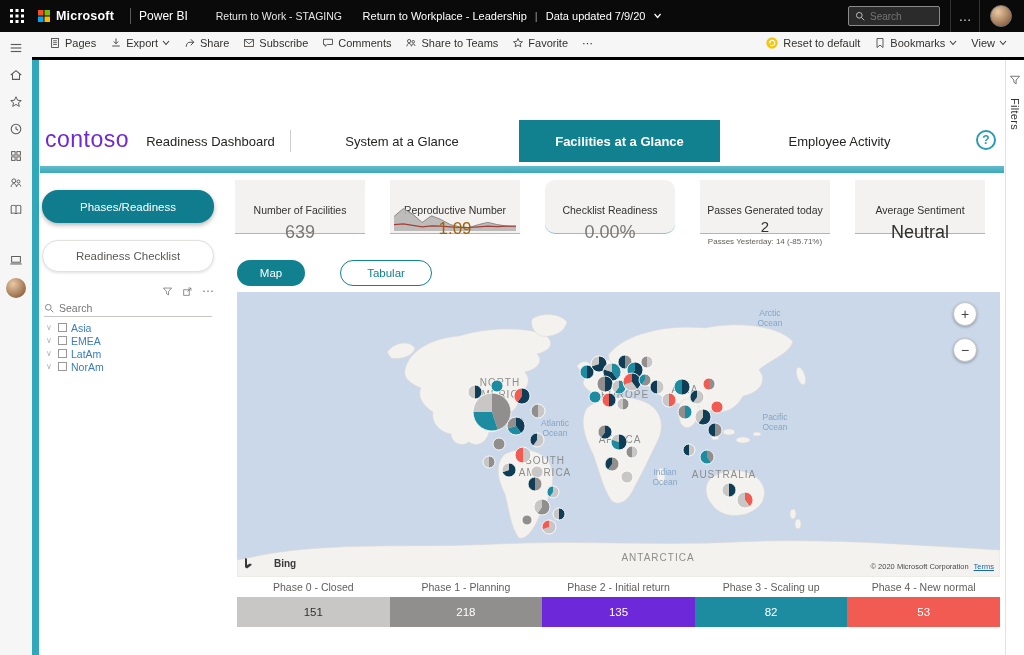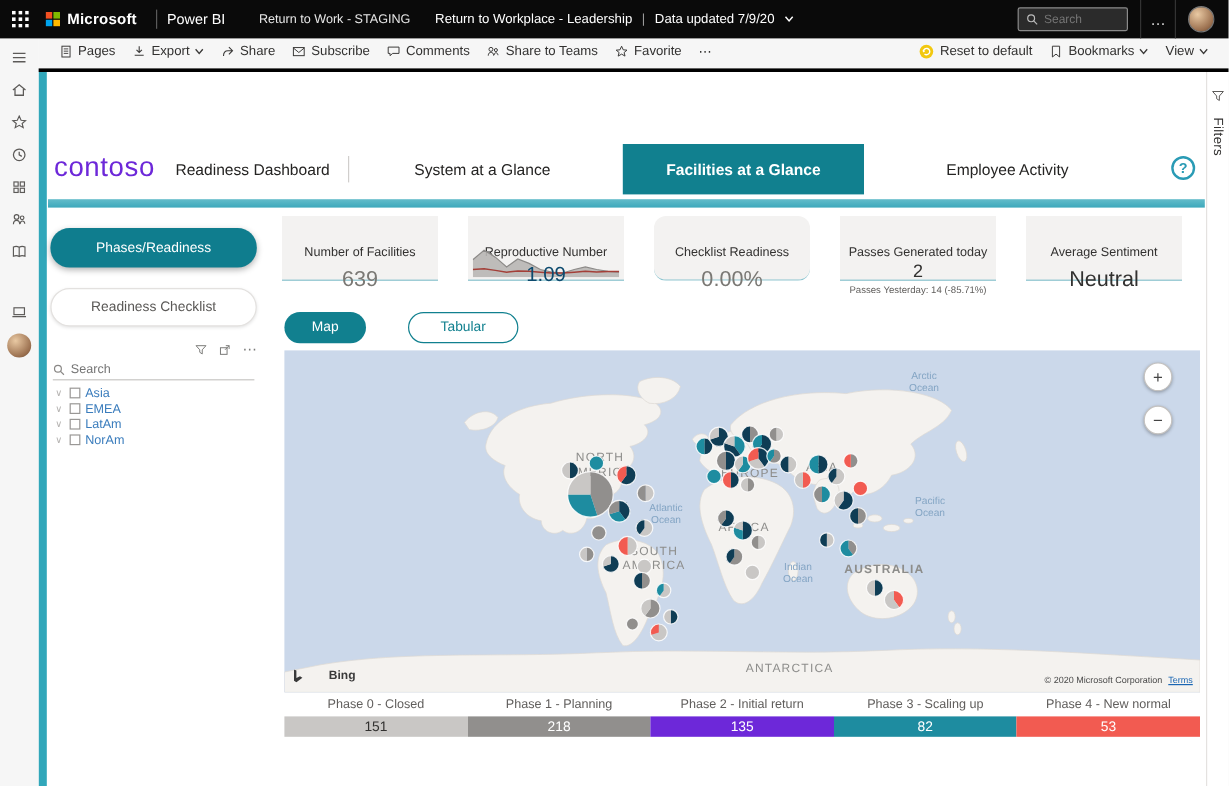--- a/index.html
+++ b/index.html
@@ -84,21 +84,21 @@
   .map-label { position:absolute; transform:translate(-50%,-50%); font-size:10px; letter-spacing:1px; color:#8d8d8b; text-align:center; white-space:pre-line; line-height:1.15; z-index:3; }
   .ocean-label { position:absolute; transform:translate(-50%,-50%); font-size:8.5px; color:#84a5c4; text-align:center; white-space:pre-line; line-height:1.2; z-index:2; }
   .zoom-btn { position:absolute; left:716px; width:24px; height:24px; background:#fff; border:1px solid #c4c2c0; border-radius:50%; box-shadow:0 1px 3px rgba(0,0,0,.3); display:flex; align-items:center; justify-content:center; font-size:14px; color:#444; cursor:pointer; z-index:6; }
   .bing { position:absolute; left:7px; bottom:8px; display:flex; align-items:center; gap:21px; z-index:6; font-size:10px; font-weight:bold; color:#3a3a3a; }
   .attrib { position:absolute; right:6px; bottom:6px; font-size:7.5px; color:#4a4a4a; z-index:6; }
   .attrib .terms { color:#1a66b3; text-decoration:underline; margin-left:5px; cursor:pointer; }
 
   
   .phase-labels { position:absolute; left:205px; top:521px; width:763px; display:flex; }
   .phase-label { flex:1; text-align:center; font-size:10.5px; color:#605e5c; }
-  .phase-bar { position:absolute; left:205px; top:537px; width:763px; height:17px; display:flex; }
+  .phase-bar { position:absolute; left:205px; top:537px; width:763px; height:30px; display:flex; }
   .phase-seg { flex:1; display:flex; align-items:center; justify-content:center; font-size:11.5px; cursor:pointer; }
 
   .ic { display:block; }
 </style>
 </head>
 <body>
 
 <div class="page">
 
   <div class="topbar">
@@ -357,21 +357,21 @@
           <div class="kpi-title">Number of Facilities</div>
           <div class="kpi-value" style="color:#7a7874">639</div>
         </div>
         <div class="kpi has-spark" style="left: 358px;">
           <div class="kpi-title">Reproductive Number</div>
           <svg class="spark" width="122" height="26" viewBox="0 0 122 26">
             <polygon points="0,26 0.0,11.5 9.4,3.5 18.8,9.3 28.2,17.4 37.5,10.8 46.9,14.5 56.3,19.6 65.7,21.8 75.1,22.5 84.5,19.6 93.8,17.4 103.2,19.6 112.6,21.1 122.0,21.8 122,26" fill="#b8b6b4" opacity="0.9"></polygon>
             <polyline points="0.0,11.5 9.4,3.5 18.8,9.3 28.2,17.4 37.5,10.8 46.9,14.5 56.3,19.6 65.7,21.8 75.1,22.5 84.5,19.6 93.8,17.4 103.2,19.6 112.6,21.1 122.0,21.8" fill="none" stroke="#8c8a88" stroke-width="1"></polyline>
             <polyline points="0.0,19.6 9.4,18.9 18.8,20.3 28.2,21.8 37.5,20.8 46.9,21.1 56.3,21.8 65.7,22.5 75.1,22.5 84.5,21.8 93.8,21.1 103.2,21.7 112.6,21.2 122.0,21.2" fill="none" stroke="#a33f38" stroke-width="1.2"></polyline>
           </svg>
-          <div class="kpi-value" style="color:#0c4a6e">1.09</div>
+          <div class="kpi-value" style="color:#a16207">1.09</div>
         </div>
         <div class="kpi" style="left: 513px; border-radius: 10px;">
           <div class="kpi-title">Checklist Readiness</div>
           <div class="kpi-value" style="color:#7a7874">0.00%</div>
         </div>
         <div class="kpi small-val" style="left: 668px;">
           <div class="kpi-title">Passes Generated today</div>
           <div class="kpi-value" style="color:#323130">2</div>
           <div class="kpi-sub">Passes Yesterday: 14 (-85.71%)</div>
         </div>
@@ -417,21 +417,21 @@
 Ocean</span>
       <span class="ocean-label" style="left:428px;top:185px;">Indian
 Ocean</span>
       <span class="map-label" style="left:263px;top:96px;">NORTH
 AMERICA</span>
       <span class="map-label" style="left:308px;top:174px;">SOUTH
 AMERICA</span>
       <span class="map-label" style="left:388px;top:103px;">EUROPE</span>
       <span class="map-label" style="left:383px;top:148px;">AFRICA</span>
       <span class="map-label" style="left:448px;top:98px;">ASIA</span>
-      <span class="map-label" style="left:500px;top:183px;font-weight:bold;">AUSTRALIA</span>
+      <span class="map-label" style="left:487px;top:183px;">AUSTRALIA</span>
       <span class="map-label" style="left:421px;top:266px;">ANTARCTICA</span>
 
       <svg class="layer" id="marker-layer" width="763" height="285" viewBox="0 0 763 285" style="z-index:4;">
           <g>
             <path d="M255,120 L255.0,101.0 A19,19 0 0 1 260.9,138.1 Z" fill="#918f8d"></path>
             <path d="M255,120 L260.9,138.1 A19,19 0 0 1 236.0,120.0 Z" fill="#1e8ca0"></path>
             <path d="M255,120 L236.0,120.0 A19,19 0 0 1 255.0,101.0 Z" fill="#c9c7c5"></path>
             <circle cx="255" cy="120" r="19" fill="none" stroke="rgba(255,255,255,0.85)" stroke-width="1"></circle>
           </g>
           <g>

